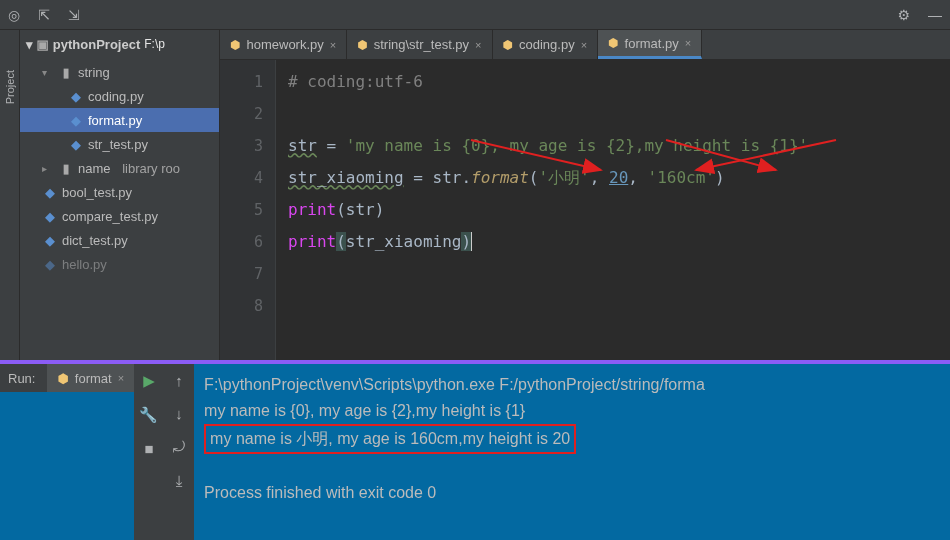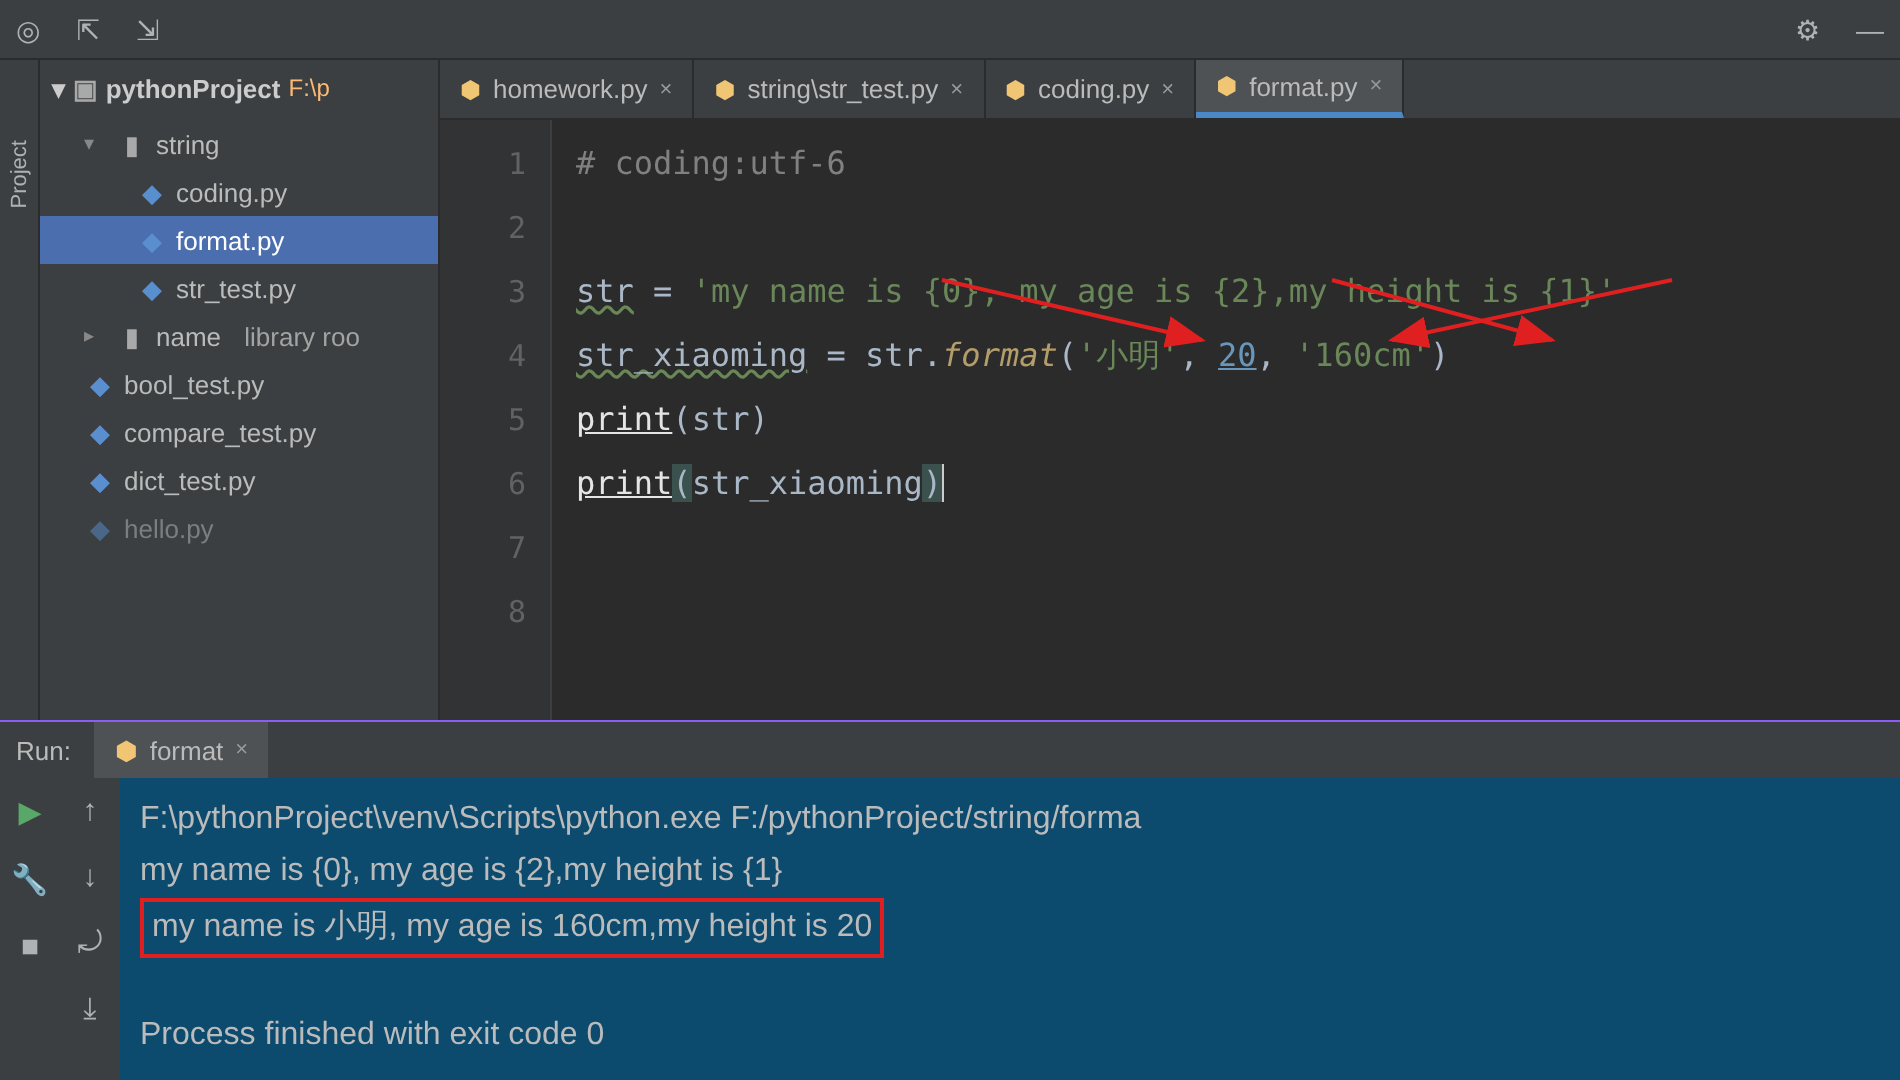--- a/index.html
+++ b/index.html
@@ -42,21 +42,21 @@
   background: #3c3f41;
   border-right: 1px solid #2b2b2b;
   overflow: hidden;
 }
 .project-header {
   height: 28px;
   display: flex; align-items: center;
   padding: 0 6px;
   gap: 4px; font-weight: bold; color: #ccc;
 }
-.project-header .path { color: #fdba74; font-weight: normal; font-size: 12px; }
+.project-header .path { color: #e5e5e5; font-weight: normal; font-size: 12px; }
 .tree { padding: 2px 0; }
 .tree-row {
   height: 24px; display: flex; align-items: center;
   padding-left: 6px; gap: 4px; color: #bbb;
   white-space: nowrap;
 }
 .tree-row.selected { background: #4b6eaf; color: #fff; }
 .tree-row .arrow { width: 12px; color: #888; font-size: 10px; }
 .tree-row .icon { width: 16px; text-align: center; }
 .folder-icon { color: #a9a9a9; }
@@ -94,34 +94,34 @@
 .code {
   flex: 1; padding: 6px 12px;
   font-family: Consolas, monospace; font-size: 16px; line-height: 32px;
   color: #a9b7c6; white-space: pre;
   position: relative;
 }
 .cm-comment { color: #808080; }
 .cm-string { color: #6a8759; }
 .cm-num { color: #6897bb; text-decoration: underline; }
 .cm-func { color: #b39d6a; font-style: italic; }
-.cm-builtin { color: #e5e5e5; text-decoration: underline; }
+.cm-builtin { color: #d946ef; }
 .cm-var { color: #a9b7c6; }
 .cm-var.wavy { text-decoration: underline wavy #6a8759; }
 .caret { border-left: 1px solid #ccc; }
 .paren-match { background: #3b514d; }
 
 
 .arrows { position: absolute; pointer-events: none; left: 0; top: 0; }
 
 .run-panel {
-  border-top: 1px solid #8b5cf6;
-  background: #0c4a6e;
+  border-top: 4px solid #8b5cf6;
+  background: #0369a1;
   height: 180px;
-  display: flex; flex-direction: column;
+  display: flex; flex-direction: row;
 }
 .run-header {
   height: 28px; background: #3c3f41;
   display: flex; align-items: center; padding-left: 8px; gap: 12px;
   color: #bbb;
 }
 .run-tab {
   height: 28px; display: flex; align-items: center; gap: 6px;
   padding: 0 10px; background: #4e5254;
 }

